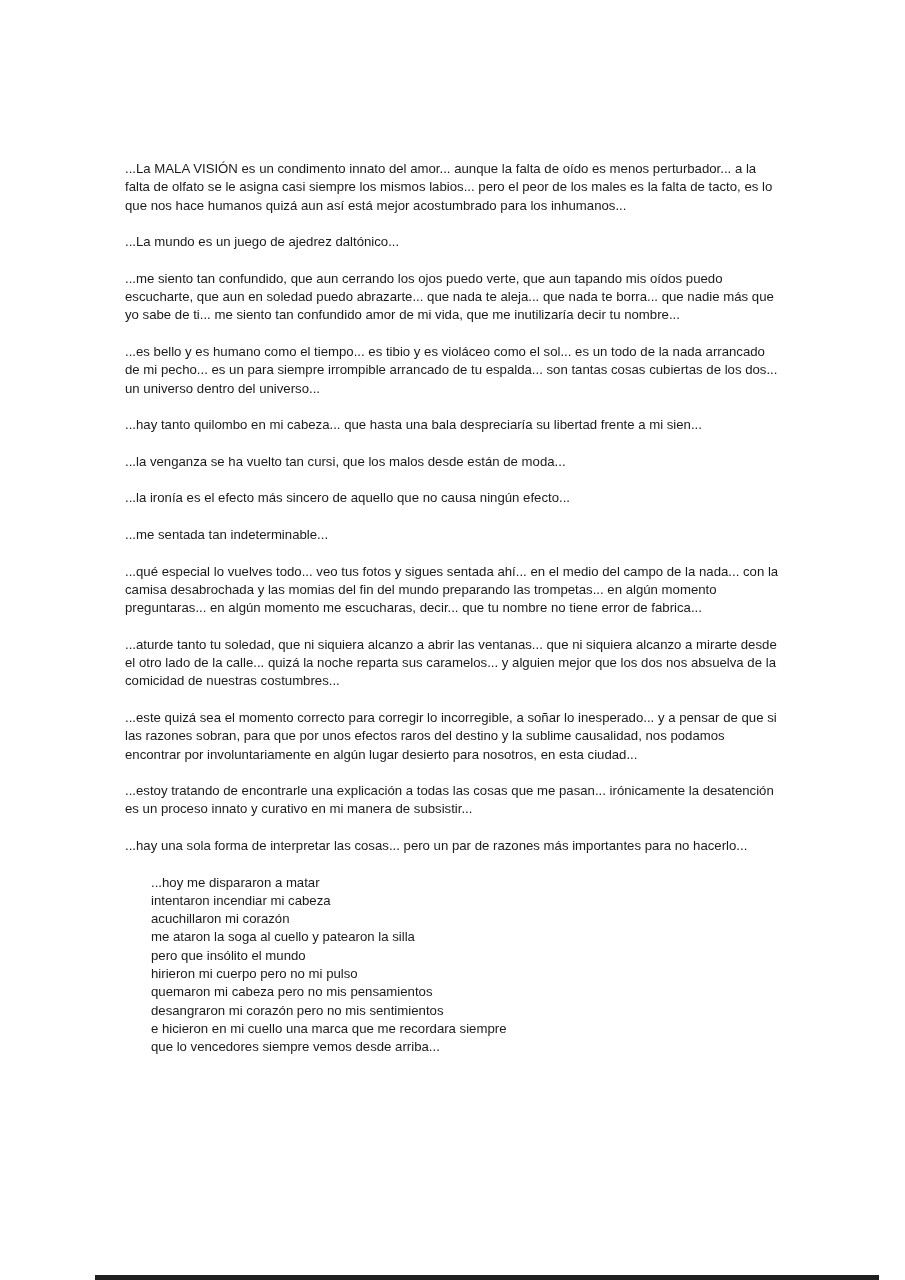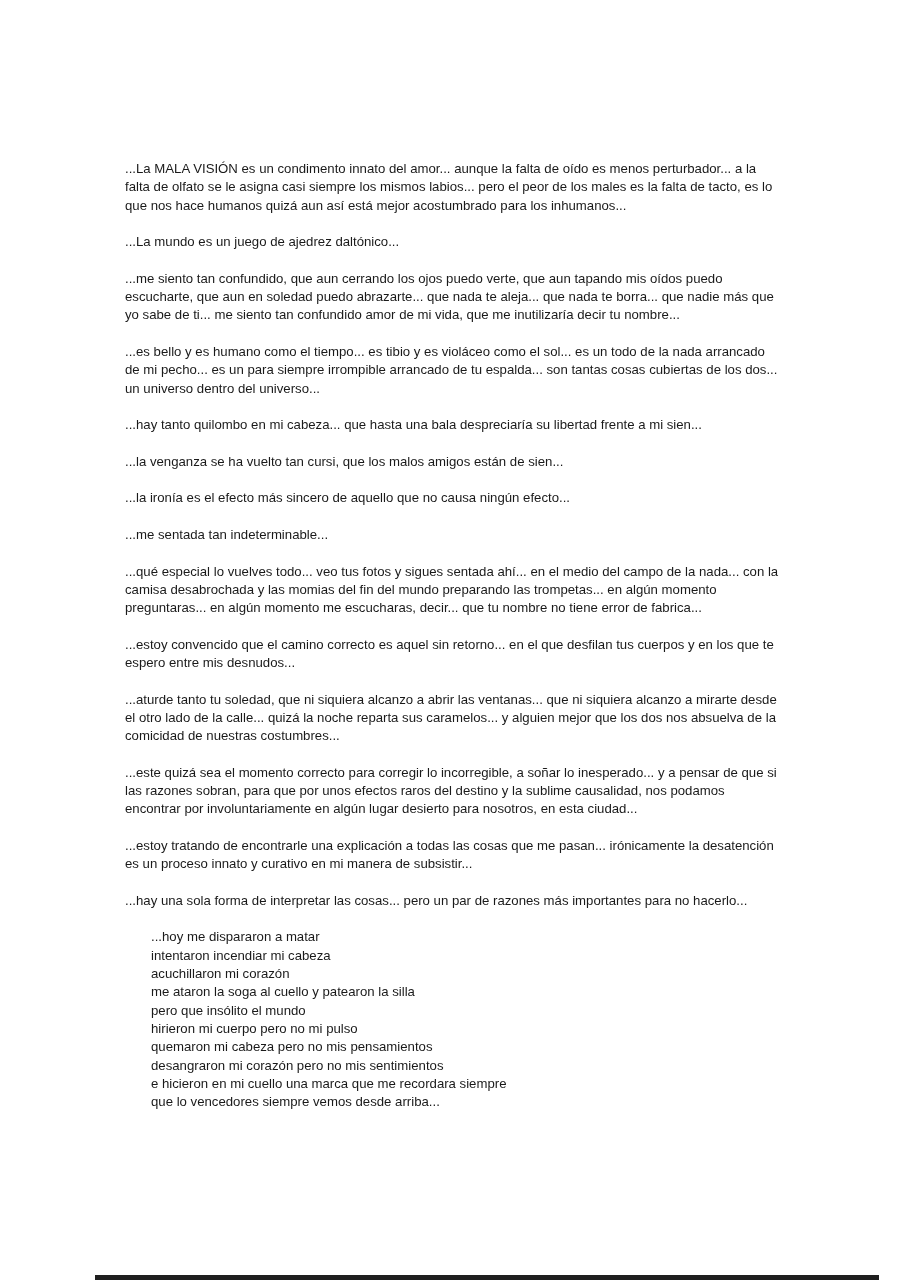--- a/index.html
+++ b/index.html
@@ -45,25 +45,24 @@
 </head>
 <body>
 
 <div class="page">
   <div class="text-column">
     <p class="paragraph">...La MALA VISIÓN es un condimento innato del amor... aunque la falta de oído es menos perturbador... a la falta de olfato se le asigna casi siempre los mismos labios... pero el peor de los males es la falta de tacto, es lo que nos hace humanos quizá aun así está mejor acostumbrado para los inhumanos...</p>
     <p class="paragraph">...La mundo es un juego de ajedrez daltónico...</p>
     <p class="paragraph">...me siento tan confundido, que aun cerrando los ojos puedo verte, que aun tapando mis oídos puedo escucharte, que aun en soledad puedo abrazarte... que nada te aleja... que nada te borra... que nadie más que yo sabe de ti... me siento tan confundido amor de mi vida, que me inutilizaría decir tu nombre...</p>
     <p class="paragraph">...es bello y es humano como el tiempo... es tibio y es violáceo como el sol... es un todo de la nada arrancado de mi pecho... es un para siempre irrompible arrancado de tu espalda... son tantas cosas cubiertas de los dos... un universo dentro del universo...</p>
     <p class="paragraph">...hay tanto quilombo en mi cabeza... que hasta una bala despreciaría su libertad frente a mi sien...</p>
-    <p class="paragraph">...la venganza se ha vuelto tan cursi, que los malos amigos están de sien...</p>
+    <p class="paragraph">...la venganza se ha vuelto tan cursi, que los malos desde están de moda...</p>
     <p class="paragraph">...la ironía es el efecto más sincero de aquello que no causa ningún efecto...</p>
     <p class="paragraph">...me sentada tan indeterminable...</p>
     <p class="paragraph">...qué especial lo vuelves todo... veo tus fotos y sigues sentada ahí... en el medio del campo de la nada... con la camisa desabrochada y las momias del fin del mundo preparando las trompetas... en algún momento preguntaras... en algún momento me escucharas, decir... que tu nombre no tiene error de fabrica...</p>
-    <p class="paragraph">...estoy convencido que el camino correcto es aquel sin retorno... en el que desfilan tus cuerpos y en los que te espero entre mis desnudos...</p>
     <p class="paragraph">...aturde tanto tu soledad, que ni siquiera alcanzo a abrir las ventanas... que ni siquiera alcanzo a mirarte desde el otro lado de la calle... quizá la noche reparta sus caramelos... y alguien mejor que los dos nos absuelva de la comicidad de nuestras costumbres...</p>
     <p class="paragraph">...este quizá sea el momento correcto para corregir lo incorregible, a soñar lo inesperado... y a pensar de que si las razones sobran, para que por unos efectos raros del destino y la sublime causalidad, nos podamos encontrar por involuntariamente en algún lugar desierto para nosotros, en esta ciudad...</p>
     <p class="paragraph">...estoy tratando de encontrarle una explicación a todas las cosas que me pasan... irónicamente la desatención es un proceso innato y curativo en mi manera de subsistir...</p>
     <p class="paragraph">...hay una sola forma de interpretar las cosas... pero un par de razones más importantes para no hacerlo...</p>
     <p class="paragraph">...hoy me dispararon a matar
 intentaron incendiar mi cabeza
 acuchillaron mi corazón
 me ataron la soga al cuello y patearon la silla
 pero que insólito el mundo
 hirieron mi cuerpo pero no mi pulso

